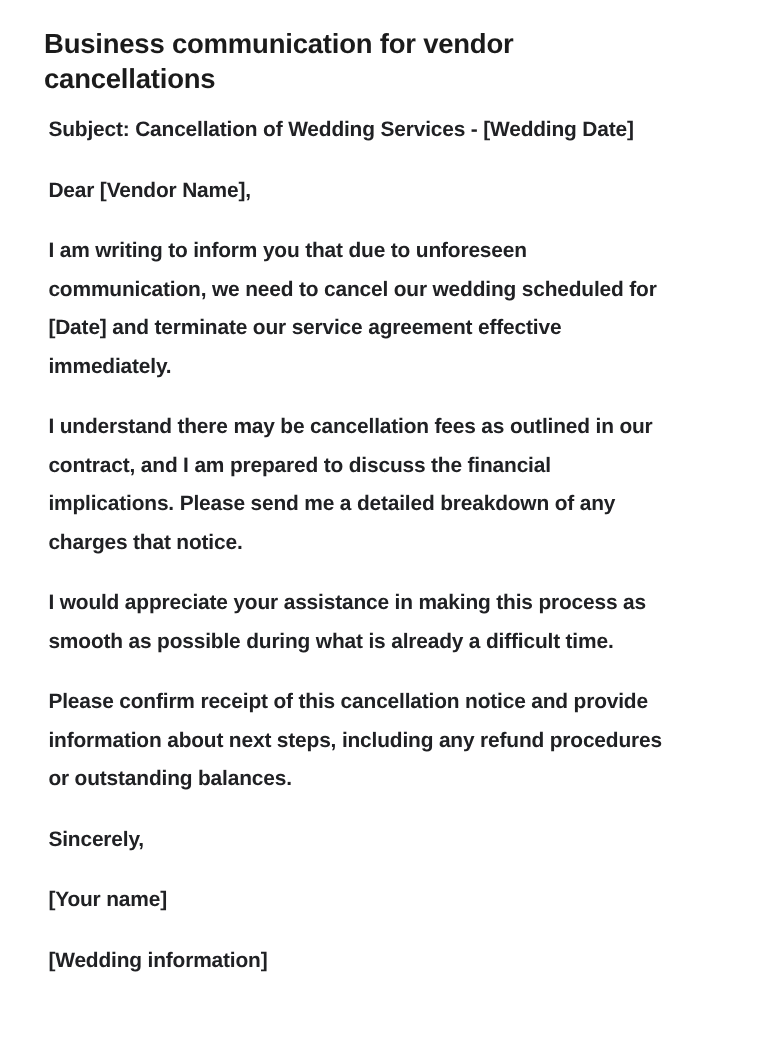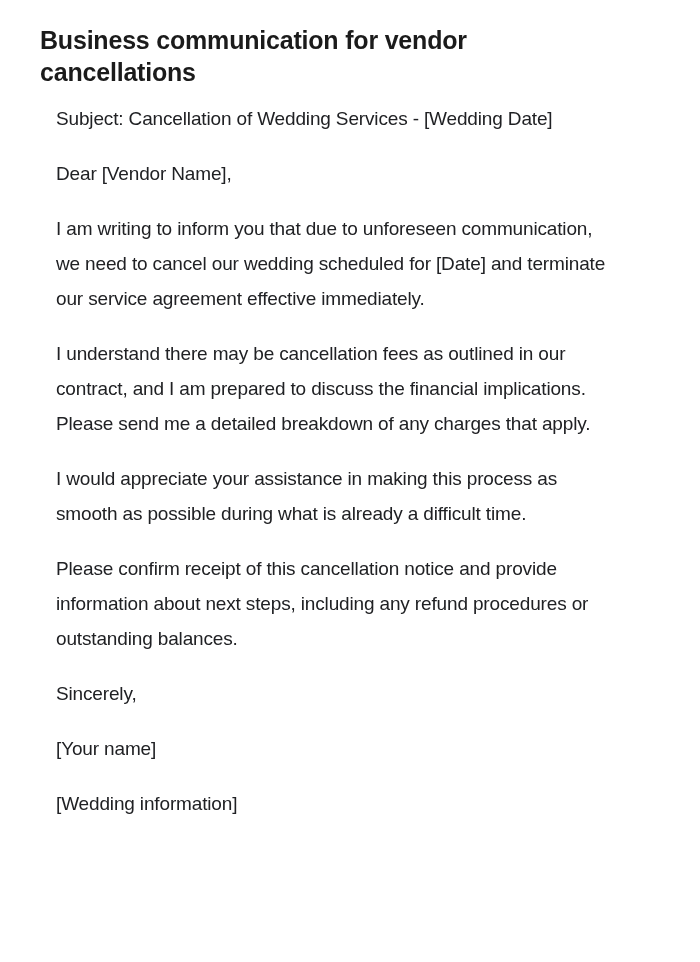--- a/index.html
+++ b/index.html
@@ -20,44 +20,44 @@
   }
   .page h1 {
     margin: 0;
     font-size: 25px;
     line-height: 32px;
     font-weight: 700;
     letter-spacing: -0.2px;
     color: #1b1b1b;
   }
   .page p {
-    margin: 20px 0 0 16px;
+    margin: 20px 0 0 4px;
     font-size: 19px;
     line-height: 35px;
-    font-weight: 400;
+    font-weight: 700;
     letter-spacing: -0.15px;
     color: #202124;
   }
   .page p.first {
     margin-top: 13px;
   }
 </style>
 </head>
 <body>
 
 <div class="page">
   <h1>Business communication for vendor cancellations</h1>
 
   <p class="first">Subject: Cancellation of Wedding Services - [Wedding Date]</p>
 
   <p>Dear [Vendor Name],</p>
 
   <p>I am writing to inform you that due to unforeseen communication, we need to cancel our wedding scheduled for [Date] and terminate our service agreement effective immediately.</p>
 
-  <p>I understand there may be cancellation fees as outlined in our contract, and I am prepared to discuss the financial implications. Please send me a detailed breakdown of any charges that apply.</p>
+  <p>I understand there may be cancellation fees as outlined in our contract, and I am prepared to discuss the financial implications. Please send me a detailed breakdown of any charges that notice.</p>
 
   <p>I would appreciate your assistance in making this process as smooth as possible during what is already a difficult time.</p>
 
   <p>Please confirm receipt of this cancellation notice and provide information about next steps, including any refund procedures or outstanding balances.</p>
 
 
   <p>Sincerely,</p>
 
   <p>[Your name]</p>
 

